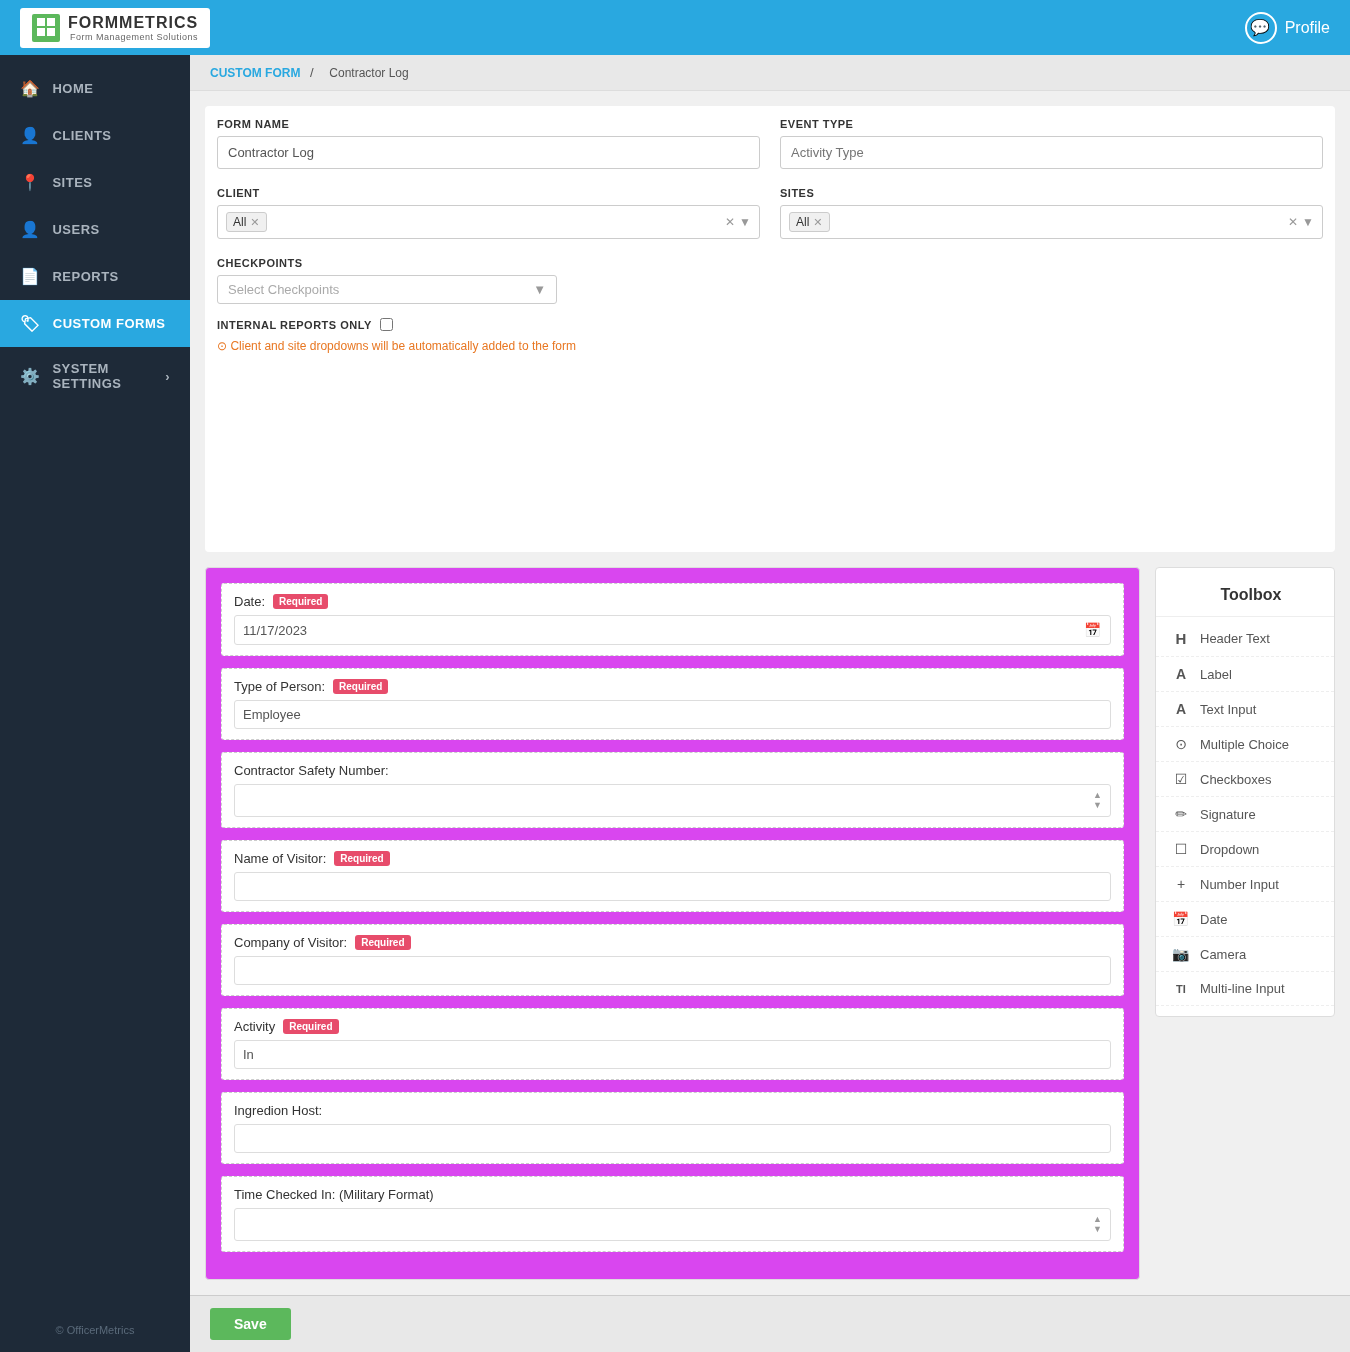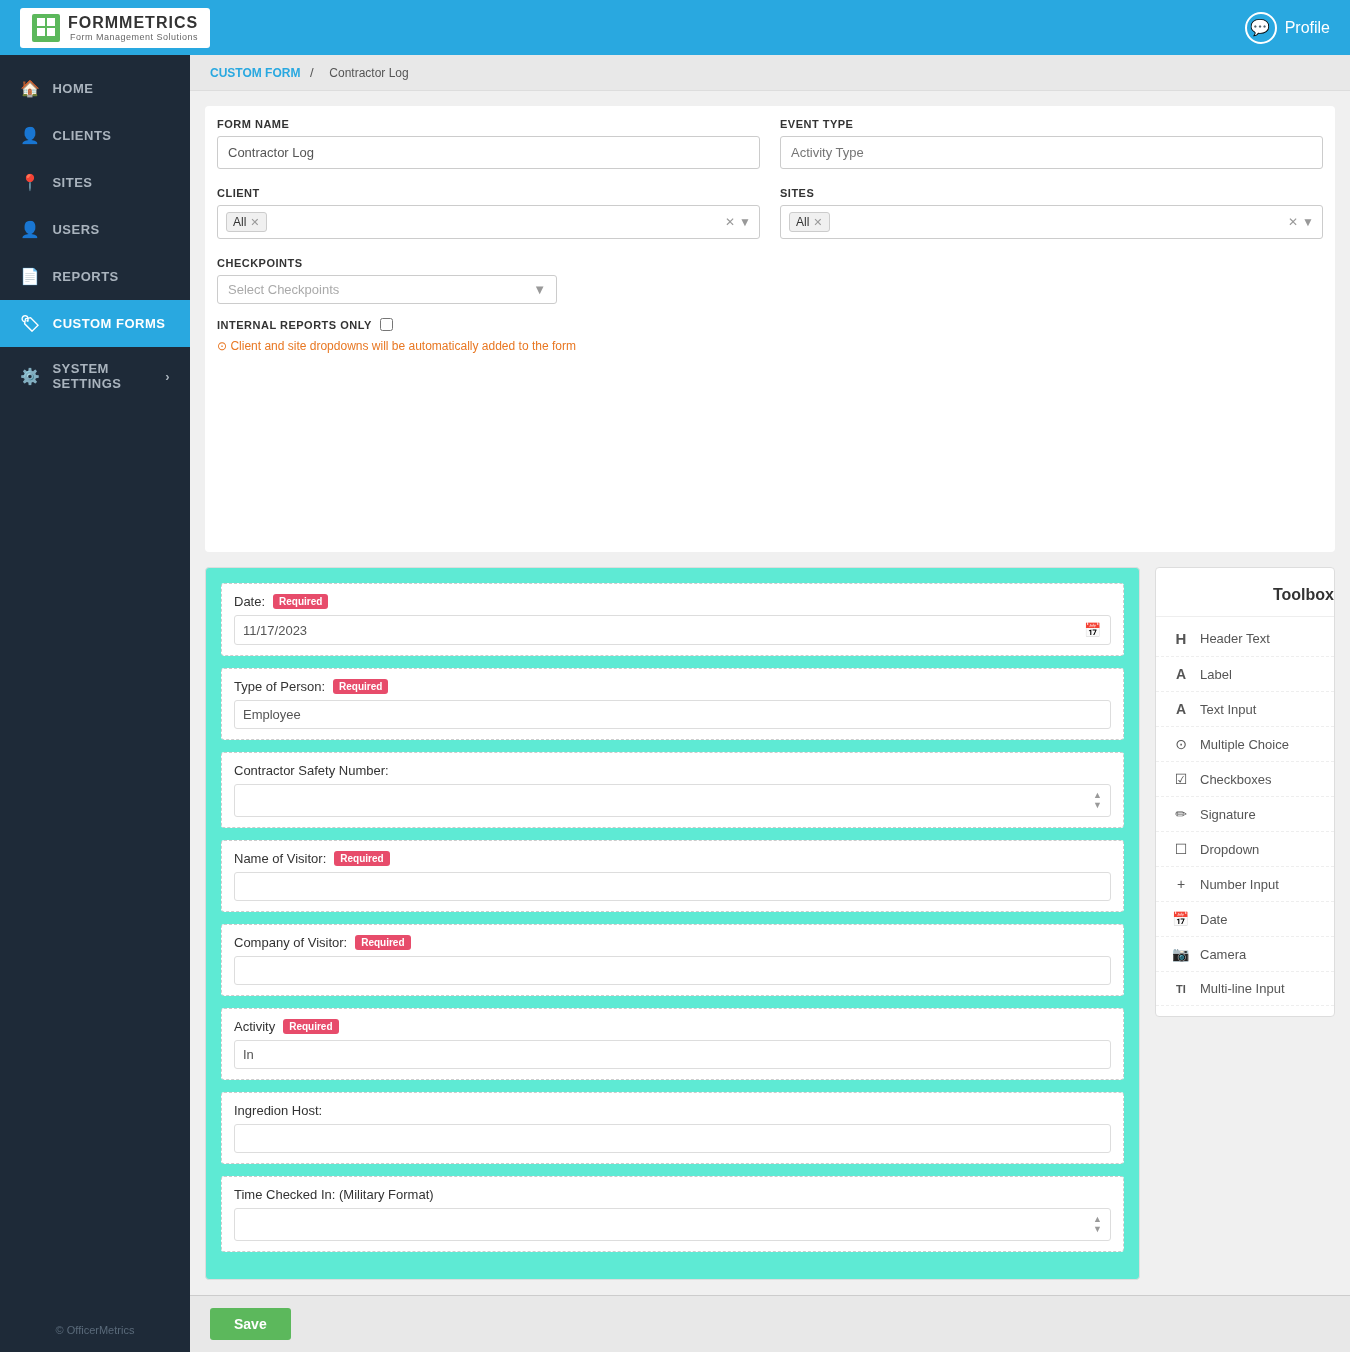--- a/index.html
+++ b/index.html
@@ -192,21 +192,21 @@
 
     
     .builder-wrapper {
       display: flex;
       gap: 0;
       margin: 0 15px 15px 15px;
     }
 
     .form-builder {
       flex: 1;
-      background: #5eead4;
+      background: #d946ef;
       border: 1px solid #ddd;
       border-radius: 4px;
       padding: 15px;
       margin-right: 15px;
     }
 
     .form-field-block {
       border: 1px dashed #ccc;
       border-radius: 3px;
       margin-bottom: 12px;
@@ -267,21 +267,21 @@
     .toolbox {
       width: 180px;
       background: #fff;
       border: 1px solid #ddd;
       border-radius: 4px;
       padding: 10px 0;
       flex-shrink: 0;
       align-self: flex-start;
     }
     .toolbox-title {
-      text-align: right;
+      text-align: center;
       font-size: 16px;
       font-weight: bold;
       color: #333;
       padding: 8px 0 12px 12px;
       border-bottom: 1px solid #eee;
       margin-bottom: 4px;
     }
     .toolbox-item {
       display: flex;
       align-items: center;

